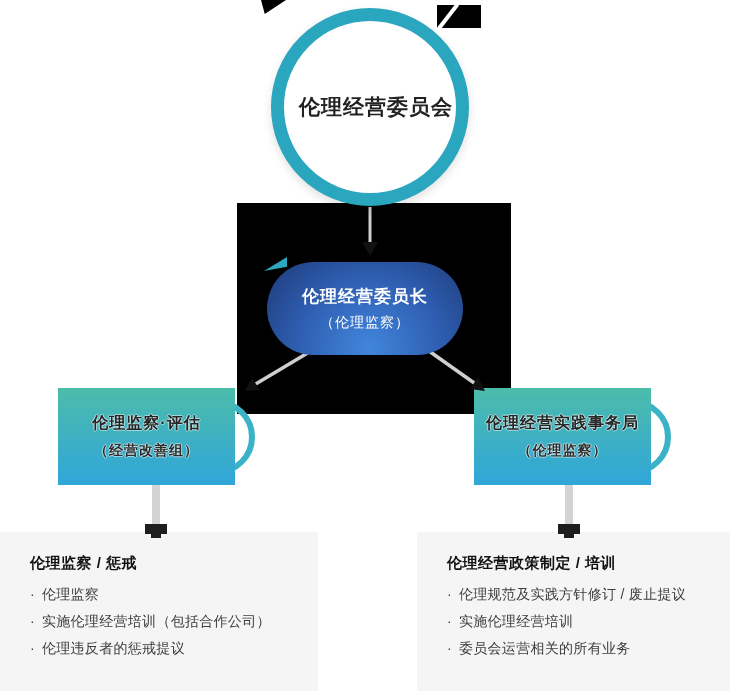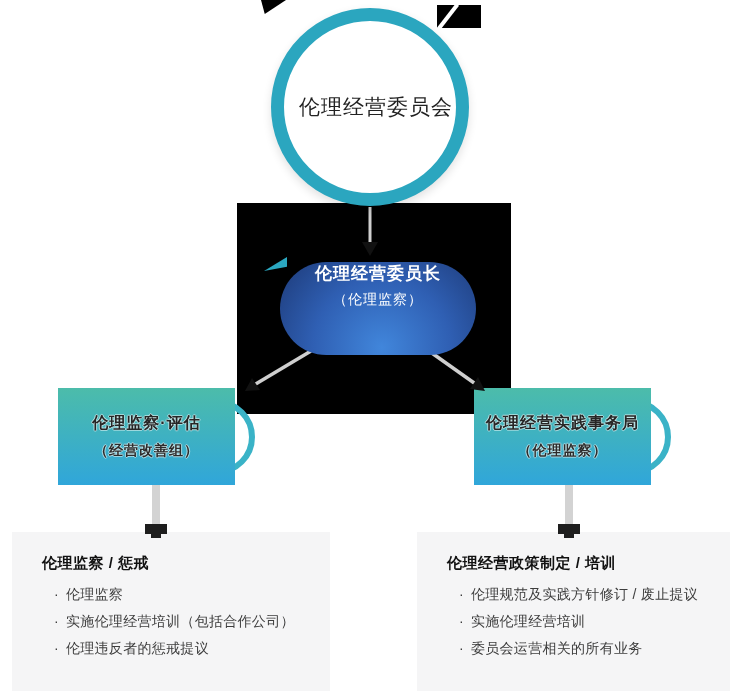--- a/index.html
+++ b/index.html
@@ -16,27 +16,27 @@
   .black-frag-tl{left:261px;top:0;width:25px;height:14px;background:#000;clip-path:polygon(0 0,100% 0,15% 100%);z-index:2;}
   .teal-wedge{left:264px;top:257px;width:23px;height:14px;background:#2ba7c0;clip-path:polygon(100% 0,100% 70%,0 100%);z-index:6;}
 
   
   .circle-node{
     left:271px;top:8px;width:198px;height:198px;box-sizing:border-box;
     border:13px solid #2ba6bf;border-radius:50%;background:#fff;z-index:6;
     display:flex;align-items:center;justify-content:center;
     box-shadow:0 4px 10px rgba(0,0,0,0.12);
   }
-  .circle-node .label{font-size:21px;font-weight:normal;color:#222;letter-spacing:1px;margin-left:12px;}
+  .circle-node .label{font-size:21px;font-weight:bold;color:#222;letter-spacing:1px;margin-left:12px;}
 
   
   .pill-node{
-    left:280px;top:262px;width:196px;height:93px;border-radius:47px;z-index:6;
+    left:267px;top:262px;width:196px;height:93px;border-radius:47px;z-index:6;
     background:radial-gradient(circle at 52% 92%, #4186db 0%, #2f5fb3 52%, #1d3a78 100%);
-    display:flex;flex-direction:column;align-items:center;
+    display:flex;flex-direction:column;align-items:center;justify-content:center;
   }
   .pill-node .label{font-size:17px;font-weight:bold;color:#fff;letter-spacing:1px;}
   .pill-node .sublabel{font-size:14px;color:#fff;margin-top:6px;letter-spacing:1px;}
 
   
   .ring{width:76px;height:76px;border:6px solid #3ab3c7;border-radius:50%;box-sizing:border-box;z-index:3;background:transparent;}
   .ring-left{left:179px;top:399px;}
   .ring-right{left:595px;top:399px;}
 
   
@@ -63,24 +63,24 @@
   .cap{width:22px;height:10px;background:#1e1e1e;z-index:4;}
   .cap::after{content:"";position:absolute;left:6px;top:10px;width:10px;height:4px;background:#1e1e1e;}
   .cap-left{left:145px;top:524px;}
   .cap-right{left:558px;top:524px;}
 
   
   .arrow-layer{left:0;top:0;width:730px;height:691px;z-index:5;pointer-events:none;}
 
   
   .panel{top:532px;height:159px;background:#f5f5f6;z-index:1;box-sizing:border-box;padding:22px 0 0 30px;}
-  .panel-left{left:12px;width:318px;}
+  .panel-left{left:0;width:318px;}
   .panel-right{left:417px;width:313px;}
   .panel .title{font-size:15px;font-weight:bold;color:#111;letter-spacing:.5px;}
-  .panel ul{list-style:none;margin:12px 0 0 12px;padding:0;}
+  .panel ul{list-style:none;margin:12px 0 0 0;padding:0;}
   .panel li{font-size:14px;color:#3d3d3d;line-height:18px;margin:0 0 9px 0;letter-spacing:.3px;}
   .panel li .marker{margin-right:7px;color:#3d3d3d;}
 </style>
 </head>
 <body>
 
 <div class="stage">
 
   <div class="abs black-main"></div>
   <div class="abs black-frag-tr">

